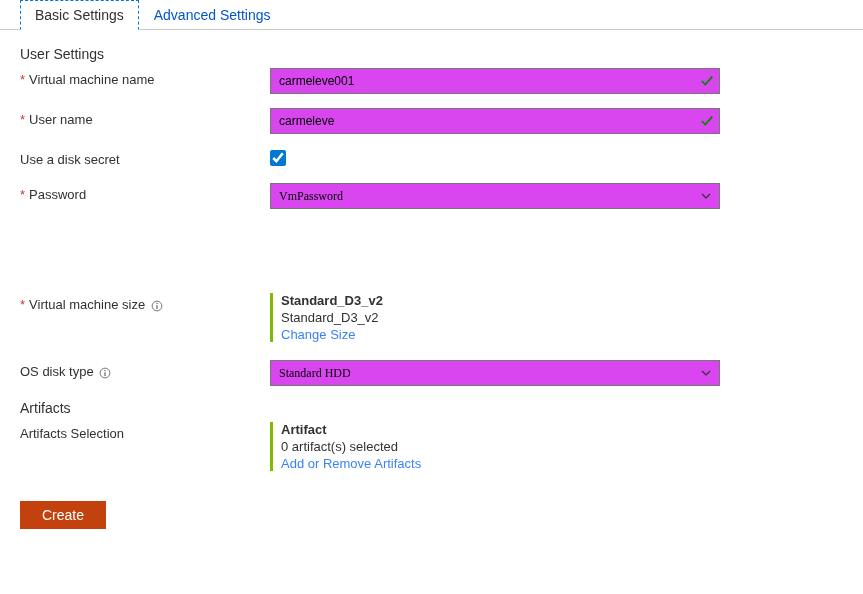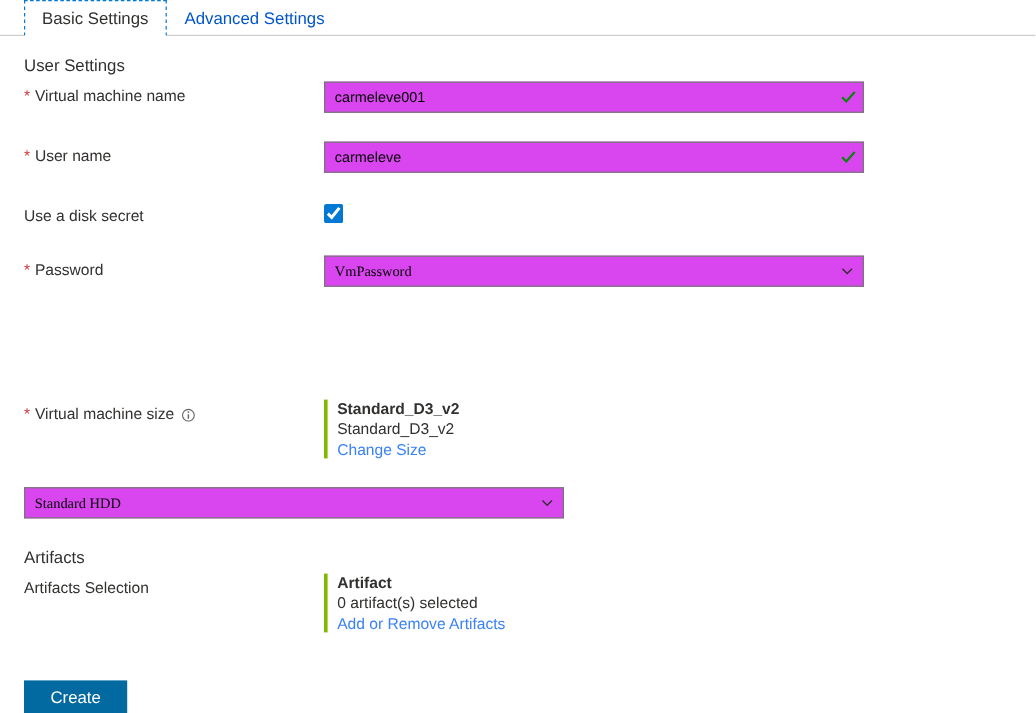--- a/index.html
+++ b/index.html
@@ -39,21 +39,21 @@
       color: #323130;
       margin-top: 12px;
       margin-bottom: 6px;
     }
     .section-header.first {
       margin-top: 4px;
     }
     .row {
       display: flex;
       align-items: flex-start;
-      margin-bottom: 24px;
+      margin-bottom: 14px;
     }
     .label-col {
       width: 250px;
       flex-shrink: 0;
       padding-top: 4px;
       font-size: 13px;
       color: #323130;
     }
     .req {
       color: #d13438;
@@ -136,21 +136,21 @@
       margin-top: 2px;
       display: inline-block;
     }
     .spacer-large {
       height: 70px;
     }
     .footer {
       padding-top: 16px;
     }
     .create-btn {
-      background: #0369a1;
+      background: #c2410c;
       color: #fff;
       border: none;
       padding: 6px 22px;
       font-size: 14px;
       cursor: pointer;
       font-family: inherit;
     }
     svg { display: block; }
   </style>
 </head>
@@ -239,20 +239,30 @@
     <div class="field-col">
       <div class="value-block">
         <div class="vb-title">Standard_D3_v2</div>
         <div class="vb-sub">Standard_D3_v2</div>
         <a class="link">Change Size</a>
       </div>
     </div>
   </div>
 
   <div class="row" style="margin-top:18px;">
+    <div class="label-col">
+      <span>OS disk type</span>
+      <span class="info-icon">
+        <svg width="12" height="12" viewBox="0 0 16 16">
+            <circle cx="8" cy="8" r="6.5" fill="none" stroke="currentColor" stroke-width="1.2"></circle>
+            <rect x="7.2" y="7" width="1.6" height="5" fill="currentColor"></rect>
+            <circle cx="8" cy="4.5" r="1" fill="currentColor"></circle>
+          </svg>
+      </span>
+    </div>
     <div class="field-col">
       <span class="select-wrap">
         <select class="select-input">
           <option>Standard HDD</option>
         </select>
         <span class="chevron">
           <svg width="12" height="12" viewBox="0 0 12 12">
               <path fill="none" stroke="currentColor" stroke-width="1.2" d="M2 4 L6 8 L10 4"></path>
             </svg>
         </span>

